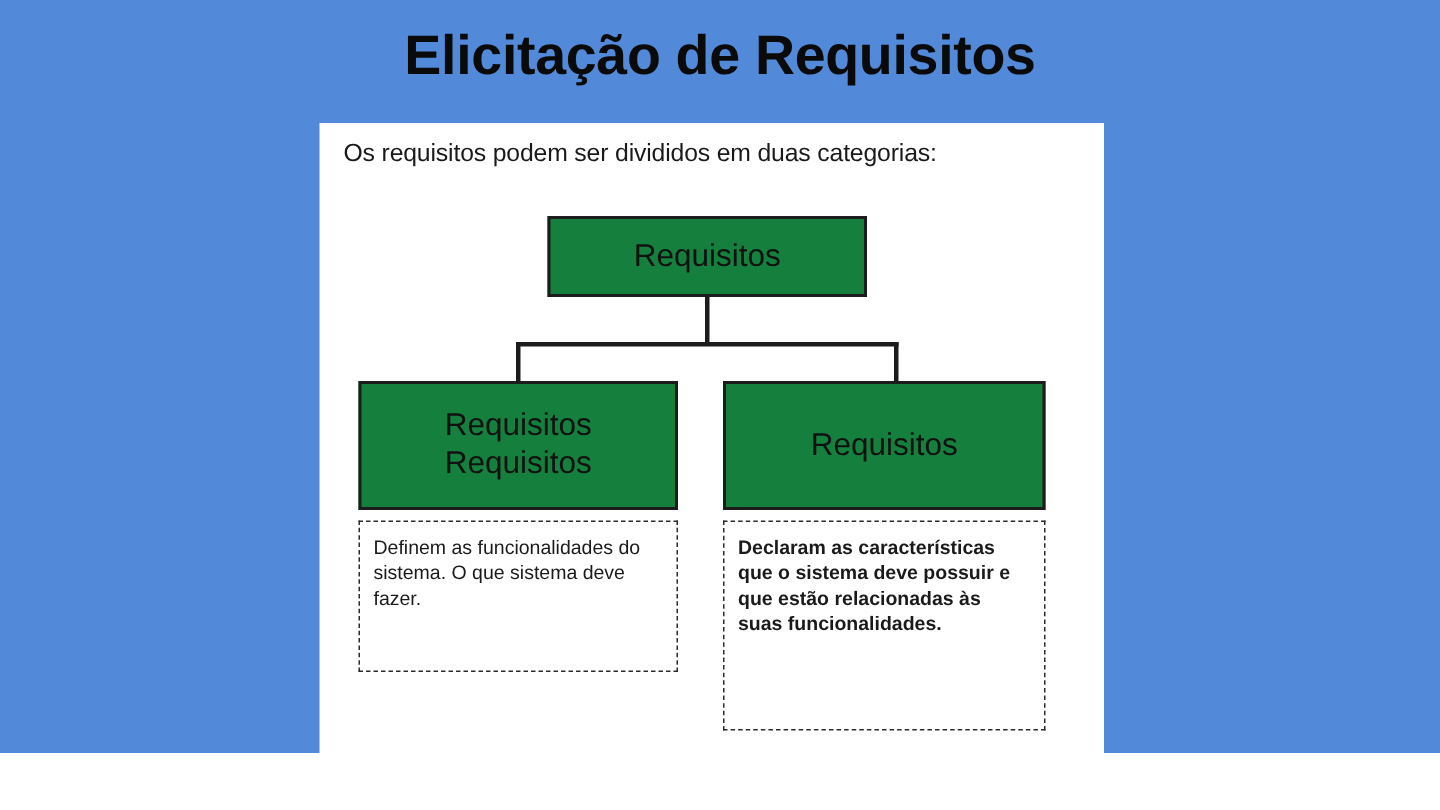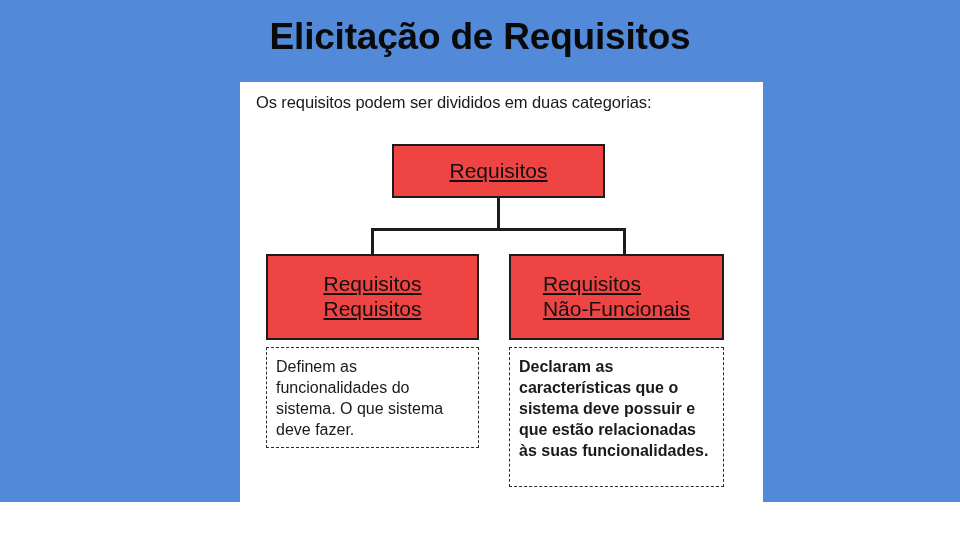--- a/index.html
+++ b/index.html
@@ -31,43 +31,41 @@
     line-height: 45px;
     white-space: nowrap;
   }
   #diagram-panel {
     position: absolute;
     left: 213px;
     top: 82px;
     width: 523px;
     height: 421px;
     background: #ffffff;
-    margin-left: 27px;
   }
   #diagram-caption {
     position: absolute;
     left: 16px;
     top: 11px;
     font-size: 16.5px;
     color: #1a1a1a;
     white-space: nowrap;
     letter-spacing: -0.1px;
   }
   .node-box {
     position: absolute;
     box-sizing: border-box;
-    background: #ef4444;
+    background: #15803d;
     border: 2px solid #1c1c1c;
     display: flex;
     align-items: center;
     justify-content: center;
-    text-align: left;
+    text-align: right;
     color: #111111;
     line-height: 1.18;
-    text-decoration: underline;
   }
   #node-root {
     left: 152px;
     top: 62px;
     width: 213px;
     height: 54px;
     font-size: 21px;
   }
   #node-functional {
     left: 26px;
@@ -82,21 +80,21 @@
     width: 215px;
     height: 86px;
     font-size: 21px;
   }
   .desc-box {
     position: absolute;
     box-sizing: border-box;
     background: #ffffff;
     border: 1.5px dashed #2b2b2b;
     padding: 8px 9px 6px 9px;
-    font-size: 16px;
+    font-size: 13px;
     color: #1a1a1a;
     line-height: 1.32;
   }
   #desc-functional {
     left: 26px;
     top: 265px;
     width: 213px;
     height: 101px;
   }
   #desc-nonfunctional {
@@ -161,21 +159,20 @@
     <div class="node-box" id="node-functional">
       <span>
         <span>Requisitos</span><br>
         <span>Requisitos</span>
       </span>
     </div>
 
     <div class="node-box" id="node-nonfunctional">
       <span>
         <span>Requisitos</span><br>
-        <span>Não-Funcionais</span>
       </span>
     </div>
 
     <div class="desc-box" id="desc-functional">
       <span class="desc-inner">Definem as funcionalidades do sistema. O que sistema deve fazer.</span>
     </div>
 
     <div class="desc-box" id="desc-nonfunctional">
       <span class="desc-inner">Declaram as características que o sistema deve possuir e que estão relacionadas às suas funcionalidades.</span>
     </div>

